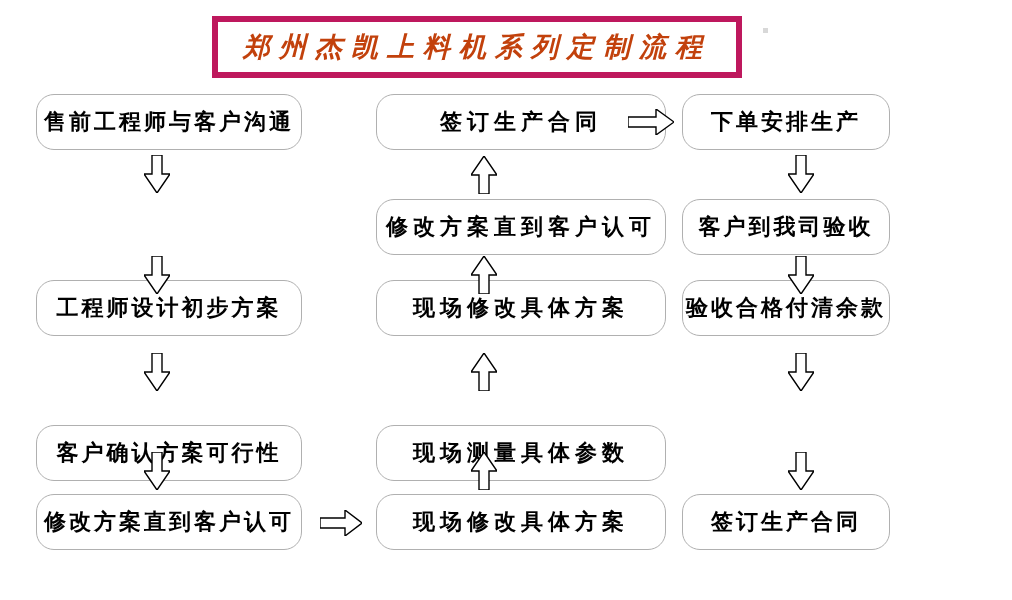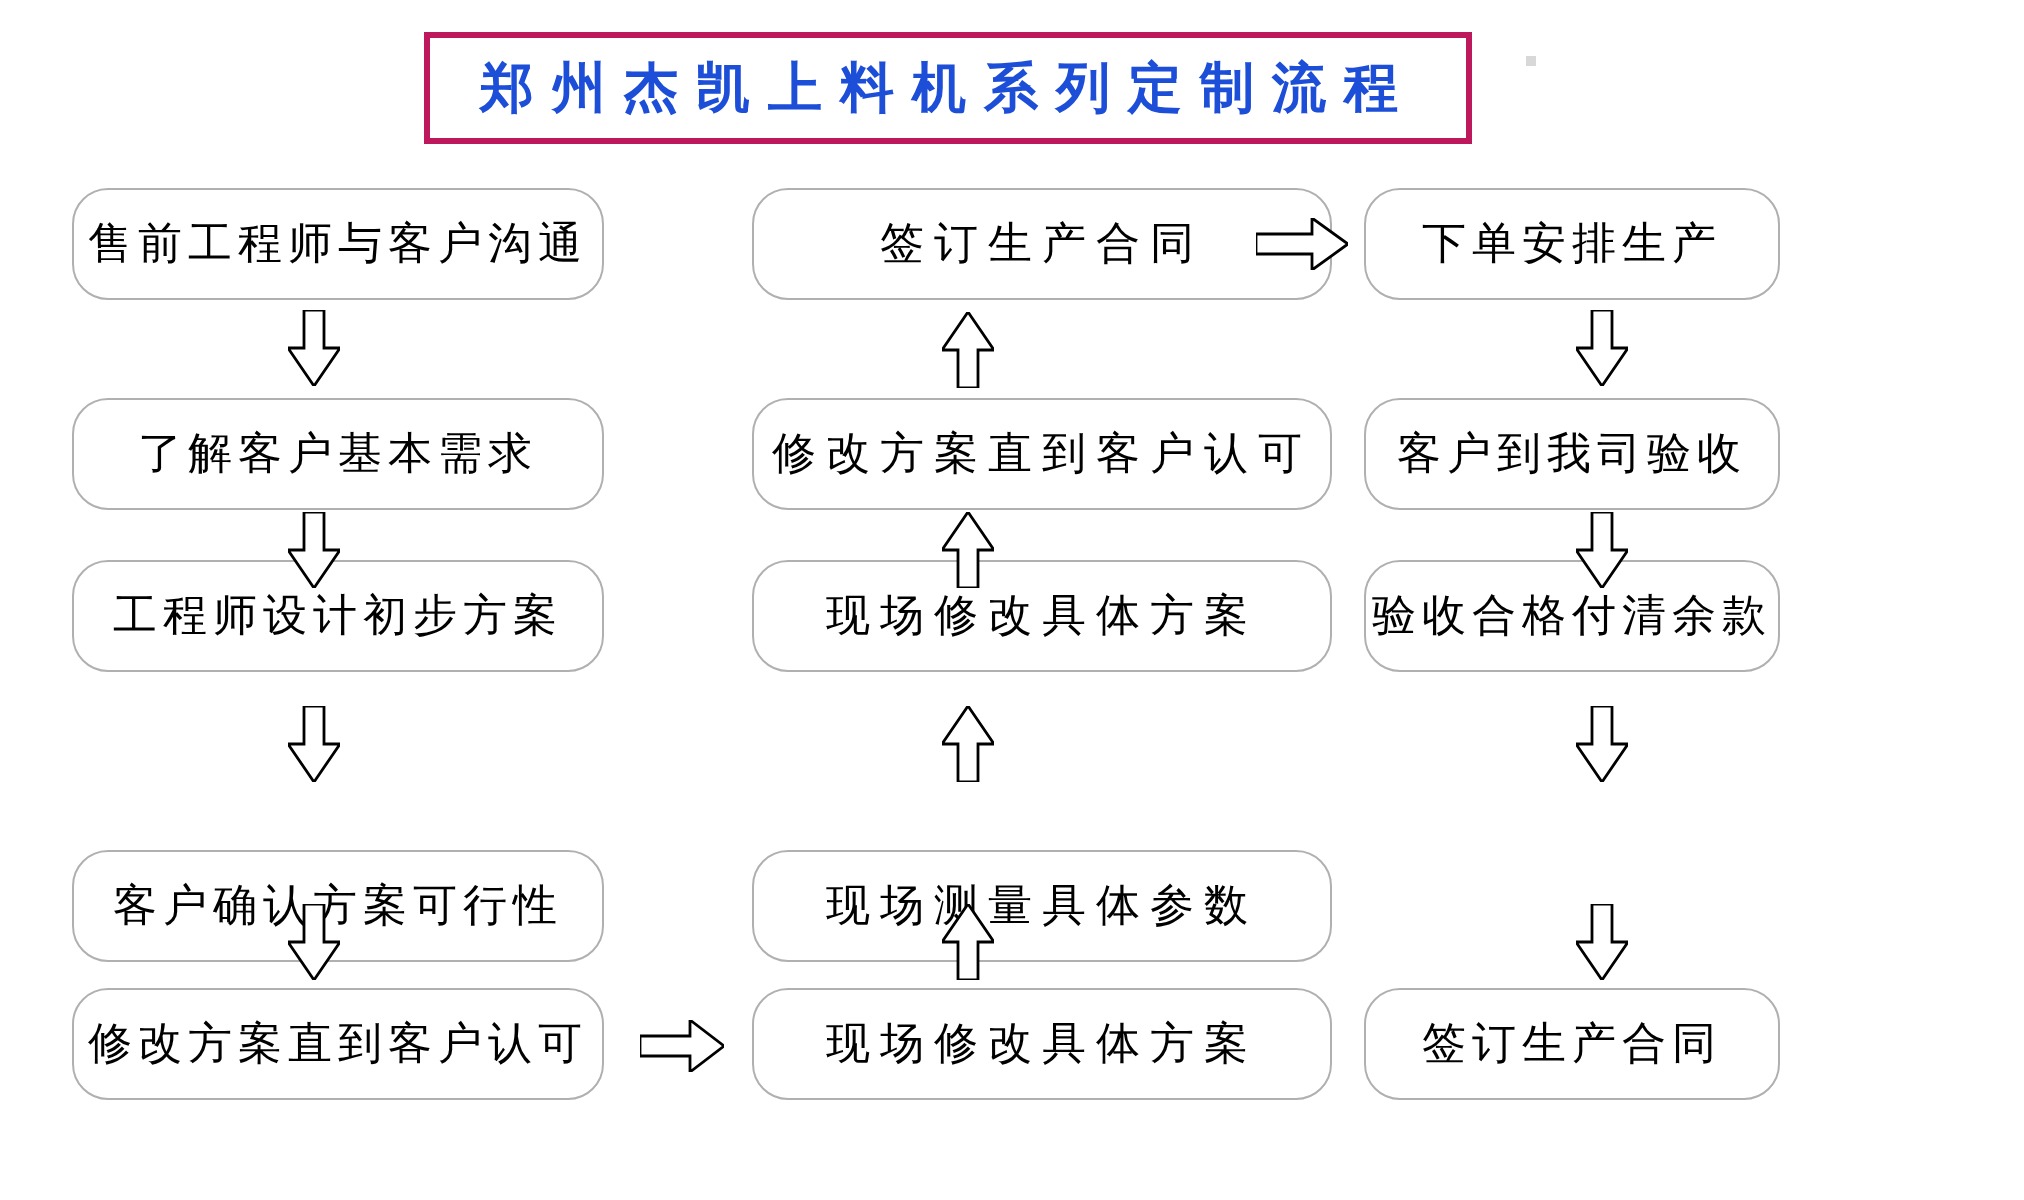--- a/index.html
+++ b/index.html
@@ -8,38 +8,39 @@
     width: 1012px;
     height: 600px;
     background: #ffffff;
     font-family: "Liberation Serif", "DejaVu Serif", serif;
     overflow: hidden;
   }
   .titlebox {
     position: absolute;
     left: 212px; top: 16px;
     width: 518px; height: 50px;
-    border: 3px solid #be185d;
+    border: 6px solid #be185d;
     background: #ffffff;
     display: flex; align-items: center; justify-content: center;
     font-size: 27px;
     font-weight: bold;
+    font-style: italic;
     letter-spacing: 9px;
-    color: #1d4ed8;
+    color: #c2410c;
     white-space: nowrap;
   }
   .node {
     position: absolute;
     height: 56px;
     border: 1px solid #b0b0b0;
     border-radius: 18px;
     background: #ffffff;
     display: flex; align-items: center; justify-content: center;
     font-size: 22px;
-    font-weight: normal;
+    font-weight: bold;
     letter-spacing: 3px;
     color: #000000;
     white-space: nowrap;
     box-sizing: border-box;
   }
   .col-left  { left: 36px;  width: 266px; }
   .col-mid   { left: 376px; width: 290px; letter-spacing: 5px; }
   .col-right { left: 682px; width: 208px; }
   .r1 { top: 94px; }
   .r2 { top: 199px; }
@@ -60,23 +61,20 @@
 
 <div class="canvas">
 
   <div class="titlebox">
     <span>郑州杰凯上料机系列定制流程</span>
   </div>
   <div class="dot"></div>
 
   <div class="node col-left r1">
     <span>售前工程师与客户沟通</span>
-  </div>
-  <div class="node col-left r2">
-    <span>了解客户基本需求</span>
   </div>
   <div class="node col-left r3">
     <span>工程师设计初步方案</span>
   </div>
   <div class="node col-left r4">
     <span>客户确认方案可行性</span>
   </div>
   <div class="node col-left r5">
     <span>修改方案直到客户认可</span>
   </div>

